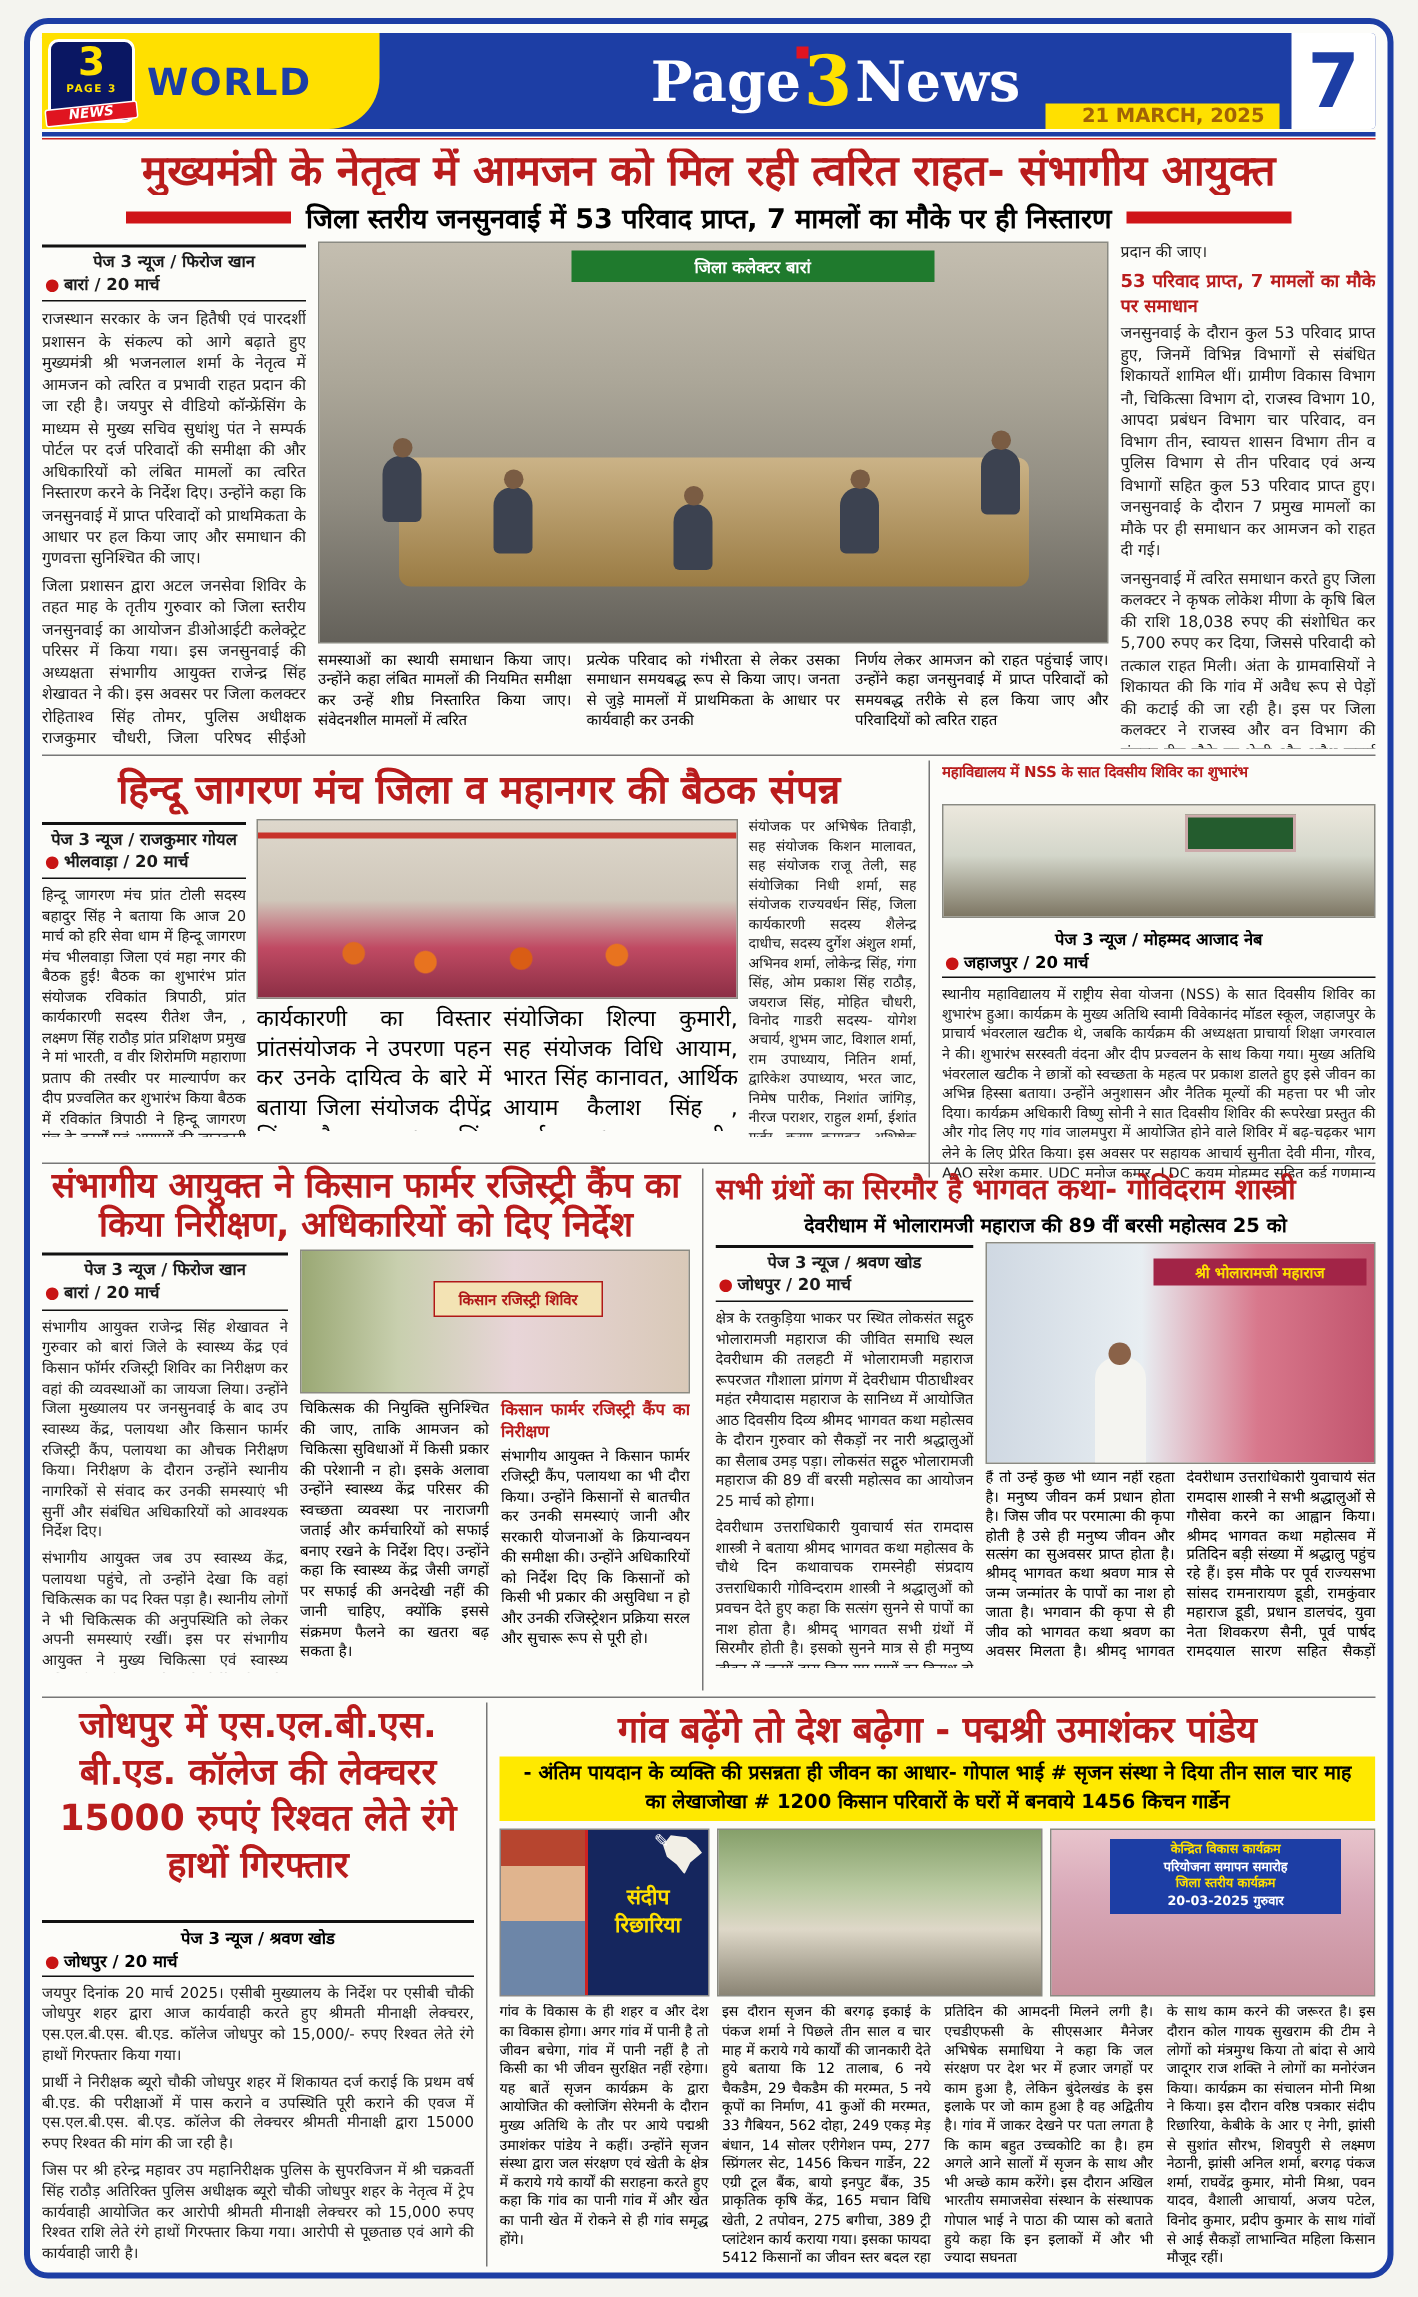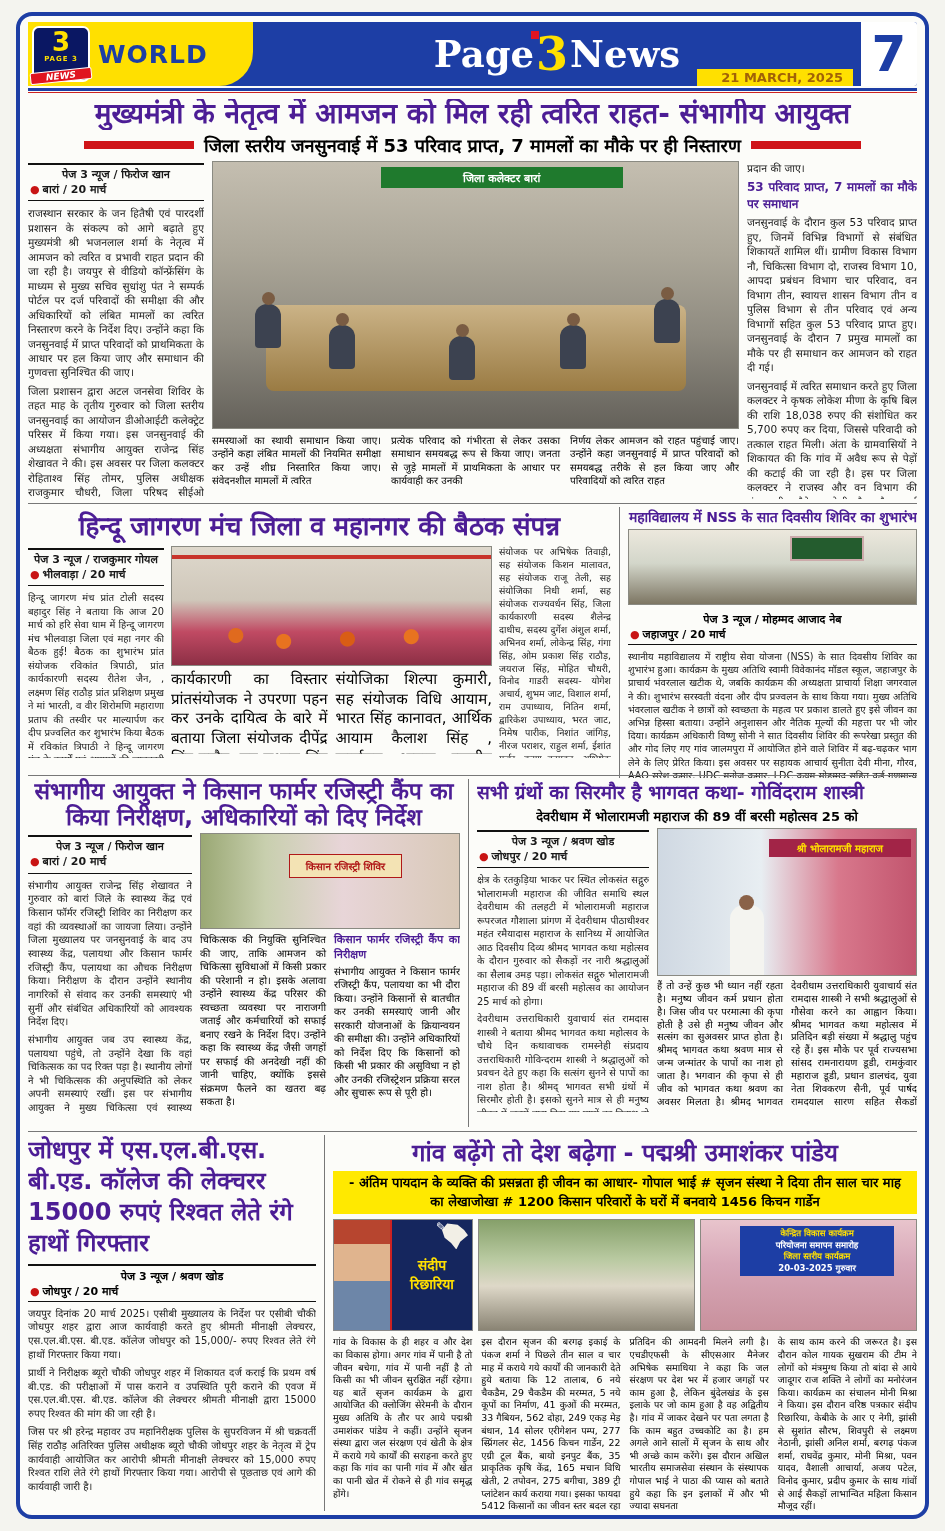--- a/index.html
+++ b/index.html
@@ -20,21 +20,21 @@
   .mast-center .t3::before { content:""; position:absolute; top:4px; left:-5px; width:8px; height:8px; background:#e01420; }
   .mast-right { width:160px; color:#fff; text-align:right; font-size:11px; font-weight:bold; padding:8px 6px 0 0; line-height:1.5; }
   .social-row { display:flex; justify-content:flex-end; align-items:center; gap:4px; }
   .social-dot { width:9px; height:9px; border-radius:50%; background:#fff; display:inline-block; }
   .date-strip { position:absolute; right:64px; bottom:0; background:#ffe000; color:#a16207; font-weight:800; font-size:13px; padding:1px 10px 1px 24px; }
   .mast-page { width:56px; background:#fff; color:#1d3ea5; font-size:50px; font-weight:800; display:flex; align-items:center; justify-content:center; border-radius:0 3px 3px 0; }
   .mast-rule { height:3px; background:#1d3ea5; margin-top:2px; }
   .mast-rule2 { height:1px; background:#cc2222; margin:1px 0 2px; }
 
   
-  h1,h2,h3 { font-weight:800; color:#4c1d95; }
+  h1,h2,h3 { font-weight:800; color:#b91c1c; }
   .body-txt { font-size:10.5px; line-height:1.38; text-align:justify; color:#1a1a1a; }
   .body-txt p { margin-bottom:4px; text-indent:0; }
   .byline { border-top:2.5px solid #111; border-bottom:1.5px solid #111; padding:2px 2px 3px; margin:2px 0 5px; font-size:11px; }
   .byline .b1 { text-align:center; font-weight:700; }
   .byline .b2 { font-weight:700; }
   .bullet { color:#c81414; margin-right:3px; }
   .col-clip { overflow:hidden; }
   .vsep { border-left:1px solid #777; }
   .hsep { border-top:1px solid #777; }
 
@@ -59,21 +59,21 @@
   .s2-grid { display:grid; grid-template-columns:136px 1fr 112px; gap:7px; height:212px; }
   .ph2 { height:120px; background:
       radial-gradient(circle at 20% 75%, #e06a1e 0 7px, transparent 8px),
       radial-gradient(circle at 35% 80%, #e8731f 0 7px, transparent 8px),
       radial-gradient(circle at 55% 78%, #d95d15 0 7px, transparent 8px),
       radial-gradient(circle at 75% 76%, #e8731f 0 7px, transparent 8px),
       linear-gradient(180deg,#ded8cc 0%,#cfc7ba 45%,#c04a63 72%,#8c2f45 100%); }
   .ph2 .beam { position:absolute; top:8px; left:0; right:0; height:4px; background:#c8332b; }
   .s2-caps { display:grid; grid-template-columns:1fr 1fr; gap:8px; margin-top:4px; font-size:15px; line-height:1.32; text-align:justify; height:84px; overflow:hidden; }
   .nss { padding-left:8px; }
-  .nss-head { font-size:14px; letter-spacing:-0.2px; white-space:nowrap; overflow:hidden; text-align:right; margin-bottom:3px; }
+  .nss-head { font-size:10px; letter-spacing:-0.2px; white-space:nowrap; overflow:hidden; text-align:left; margin-bottom:15px; }
   .ph3 { height:76px; background:linear-gradient(180deg,#ece8dd 0%,#d3d6ca 45%,#7d7663 100%); }
   .ph3 .board { position:absolute; top:6px; right:18%; width:26%; height:34%; background:#245c2e; border:2px solid #caa; }
   .nss .body-txt { font-size:9.6px; height:128px; overflow:hidden; }
 
   
   .row3 { display:grid; grid-template-columns:432px 1fr; gap:8px; height:352px; margin-top:4px; padding-top:3px; }
   .s3-head { font-size:23px; line-height:1.12; text-align:center; margin-bottom:3px; }
   .s3-grid { display:grid; grid-template-columns:164px 1fr; gap:8px; height:282px; }
   .ph4 { height:96px; background:linear-gradient(90deg,#9aa874 0%,#c8cfae 25%,#e8d5d8 55%,#d9c9b8 100%); }
   .ph4 .banner { position:absolute; top:20px; left:34%; width:44%; background:#f3e3b4; color:#b01818; font-size:10px; font-weight:800; text-align:center; padding:4px; border:1px solid #b01818; }
@@ -84,21 +84,21 @@
   .s4-sub { font-size:13px; font-weight:800; text-align:center; margin-bottom:3px; }
   .s4-grid { display:grid; grid-template-columns:172px 1fr; gap:8px; height:284px; }
   .ph5 { height:148px; background:linear-gradient(90deg,#cfd8e2 0%,#e8eef2 40%,#d8788c 70%,#c2556e 100%); }
   .ph5 .banner { position:absolute; top:10px; right:2%; width:55%; background:#a22447; color:#ffe000; font-size:10px; font-weight:800; text-align:center; padding:2px; }
   .ph5 .figure { position:absolute; bottom:0; left:28%; width:34px; height:70px; background:#f4f4f0; border-radius:14px 14px 0 0; }
   .ph5 .figure::before { content:""; position:absolute; top:-10px; left:9px; width:15px; height:15px; border-radius:50%; background:#8a6248; }
   .s4-caps { display:grid; grid-template-columns:1fr 1fr; gap:8px; margin-top:4px; font-size:9.8px; line-height:1.32; text-align:justify; height:126px; overflow:hidden; }
 
   
   .row4 { display:grid; grid-template-columns:288px 1fr; gap:8px; flex:1; margin-top:4px; padding-top:3px; overflow:hidden; }
-  .s5-head { font-size:24px; line-height:1.3; margin-bottom:4px; }
+  .s5-head { font-size:24px; line-height:1.3; text-align:center; margin-bottom:20px; }
   .s5 .body-txt { font-size:10px; height:226px; overflow:hidden; }
   .s6 { padding-left:8px; display:flex; flex-direction:column; overflow:hidden; }
   .s6-head { font-size:24px; text-align:center; white-space:nowrap; overflow:hidden; margin-bottom:3px; }
   .s6-sub { background:#ffe900; font-size:13px; font-weight:800; text-align:center; line-height:1.45; padding:3px 8px; margin-bottom:5px; }
   .s6-photos { display:grid; grid-template-columns:140px 1fr 1fr; gap:5px; height:112px; flex:0 0 auto; }
   .author-card { display:flex; border:1px solid #888; overflow:hidden; }
   .portrait { width:58px; background:linear-gradient(180deg,#b7452f 0 22%, #e0b48e 22% 55%, #6d86a8 55% 100%); border-right:2px solid #c22; }
   .author-panel { flex:1; background:#15265e; position:relative; display:flex; flex-direction:column; justify-content:center; align-items:center; }
   .author-name { color:#ffe000; font-weight:800; font-size:14px; text-align:center; line-height:1.4; }
   .map-shape { position:absolute; top:3px; right:4px; width:26px; height:26px; background:#f2efe6; clip-path:polygon(20% 0,60% 5%,85% 25%,100% 45%,70% 70%,55% 100%,35% 75%,10% 55%,0 25%); }

